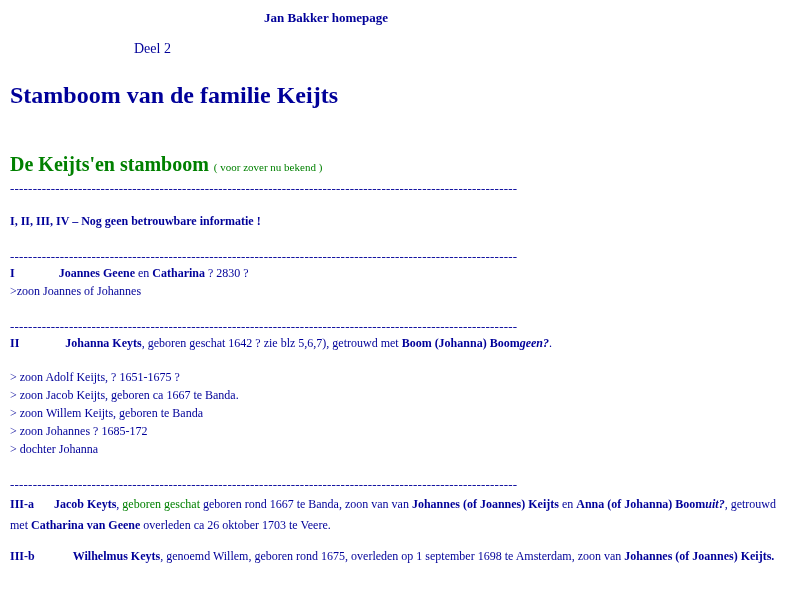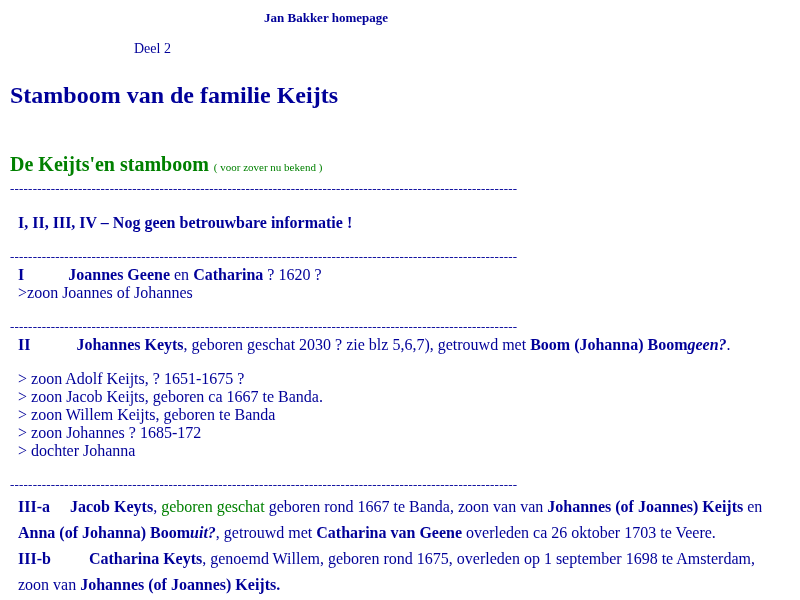--- a/index.html
+++ b/index.html
@@ -31,24 +31,24 @@
     }
     .subtitle {
       left: 10px; top: 141px;
       font-size: 20px; font-weight: bold; color: #008000; margin-top: 12px;
     }
     .subtitle .note { font-size: 11px; font-weight: normal; color: #008000; }
     .dash {
       left: 10px; font-size: 13px; letter-spacing: 0.2px; color: #000099;
       font-family: "Liberation Serif", serif;
     }
-    .line { left: 18px; font-size: 16px; }
+    .line { left: 10px; font-size: 12px; }
     b { font-weight: bold; }
     .green { color: #008000; }
-    .wrap { white-space: normal; width: 770px; line-height: 26px; }
+    .wrap { white-space: normal; width: 770px; line-height: 21px; }
     .gap { display: inline-block; }
   </style>
 </head>
 <body>
 
 <a class="abs topline">Jan Bakker homepage</a>
 
 <div class="abs deel">Deel 2</div>
 
 <h1 class="abs title" style="margin:0">Stamboom van de familie Keijts</h1>
@@ -58,38 +58,38 @@
   <span class="note">( voor zover nu bekend )</span>
 </div>
 
 <div class="abs dash" style="top:181px">----------------------------------------------------------------------------------------------------------------</div>
 
 <div class="abs line" style="top:214px"><b>I, II, III, IV – Nog geen betrouwbare informatie !</b></div>
 
 <div class="abs dash" style="top:249px">----------------------------------------------------------------------------------------------------------------</div>
 
 <div class="abs line" style="top:266px">
-  <b>I</b><span class="gap" style="width:44px"></span><b>Joannes Geene</b> <span>en</span> <b>Catharina</b> <span>? 1620 ?</span>
+  <b>I</b><span class="gap" style="width:44px"></span><b>Joannes Geene</b> <span>en</span> <b>Catharina</b> <span>? 2830 ?</span>
 </div>
 <div class="abs line" style="top:284px">&gt;zoon Joannes of Johannes</div>
 
 <div class="abs dash" style="top:319px">----------------------------------------------------------------------------------------------------------------</div>
 
 <div class="abs line" style="top:336px">
-  <b>II</b><span class="gap" style="width:46px"></span><b>Johannes Keyts</b><span style="white-space:pre">, geboren geschat 2030 ? zie blz 5,6,7), getrouwd met </span><b>Boom (Johanna) Boom</b><b><i>geen?</i></b><span>.</span>
+  <b>II</b><span class="gap" style="width:46px"></span><b>Johanna Keyts</b><span style="white-space:pre">, geboren geschat 1642 ? zie blz 5,6,7), getrouwd met </span><b>Boom (Johanna) Boom</b><b><i>geen?</i></b><span>.</span>
 </div>
 
 <div class="abs line" style="top:370px">&gt; zoon Adolf Keijts, ? 1651-1675 ?</div>
 <div class="abs line" style="top:388px">&gt; zoon Jacob Keijts, geboren ca 1667 te Banda.</div>
 <div class="abs line" style="top:406px">&gt; zoon Willem Keijts, geboren te Banda</div>
 <div class="abs line" style="top:424px">&gt; zoon Johannes ? 1685-172</div>
 <div class="abs line" style="top:442px">&gt; dochter Johanna</div>
 
 <div class="abs dash" style="top:477px">----------------------------------------------------------------------------------------------------------------</div>
 
 <div class="abs line wrap" style="top:494px">
   <b>III-a</b><span class="gap" style="width:20px"></span><b>Jacob Keyts</b><span>,</span> <span class="green">geboren geschat</span> <span>geboren rond 1667 te Banda, zoon van van</span> <b>Johannes (of Joannes) Keijts</b> <span>en</span>
   <b>Anna (of Johanna) Boom</b><b><i>uit?</i></b><span>, getrouwd met</span> <b>Catharina van Geene</b> <span>overleden ca 26 oktober 1703 te Veere.</span>
 </div>
 
 <div class="abs line wrap" style="top:546px">
-  <b>III-b</b><span class="gap" style="width:38px"></span><b>Catharina Keyts</b><span>, genoemd Willem, geboren rond 1675, overleden op 1 september 1698 te Amsterdam, zoon van</span> <b>Johannes (of Joannes) Keijts.</b>
+  <b>III-b</b><span class="gap" style="width:38px"></span><b>Wilhelmus Keyts</b><span>, genoemd Willem, geboren rond 1675, overleden op 1 september 1698 te Amsterdam, zoon van</span> <b>Johannes (of Joannes) Keijts.</b>
 </div>
 
 </body></html>

